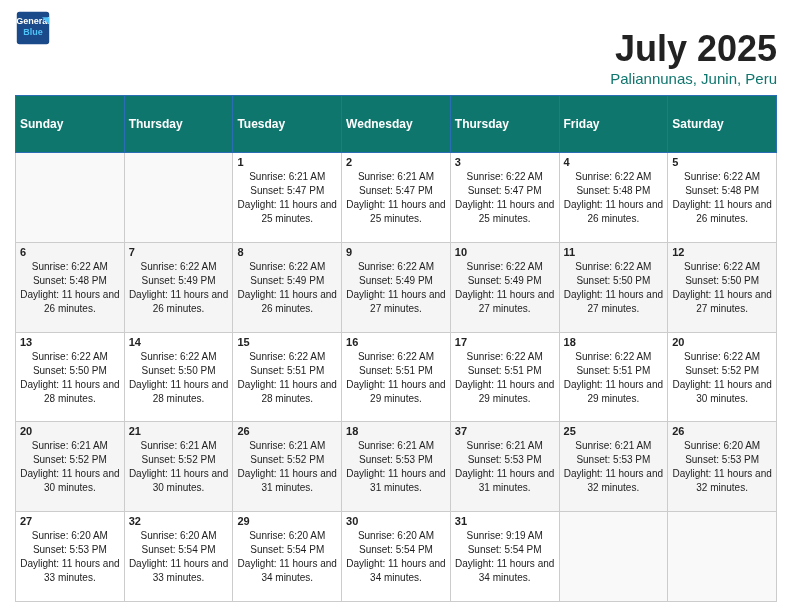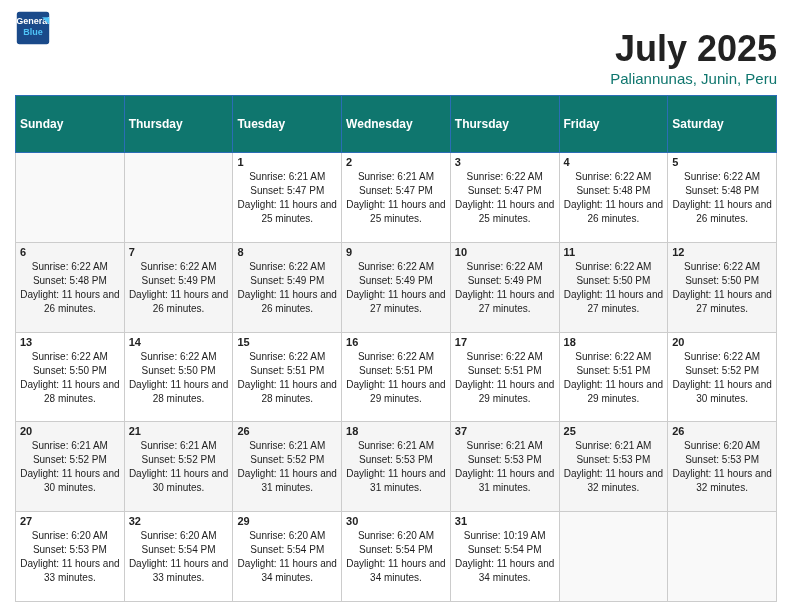--- a/index.html
+++ b/index.html
@@ -370,21 +370,21 @@
           <span class="day-num">30</span>
           <div class="day-info">
             <span>Sunrise: 6:20 AM</span><br>
             <span>Sunset: 5:54 PM</span><br>
             <span>Daylight: 11 hours and 34 minutes.</span>
           </div>
         </td>
           <td>
           <span class="day-num">31</span>
           <div class="day-info">
-            <span>Sunrise: 10:19 AM</span><br>
+            <span>Sunrise: 9:19 AM</span><br>
             <span>Sunset: 5:54 PM</span><br>
             <span>Daylight: 11 hours and 34 minutes.</span>
           </div>
         </td>
           <td class="empty-cell"></td>
           <td class="empty-cell"></td>
         </tr>
       </tbody>
   </table>
 </div>

